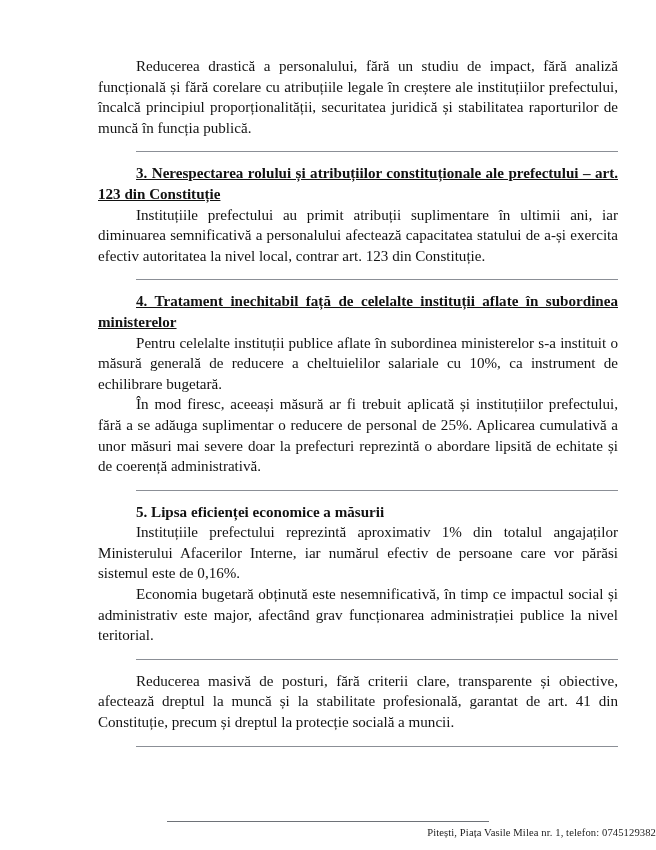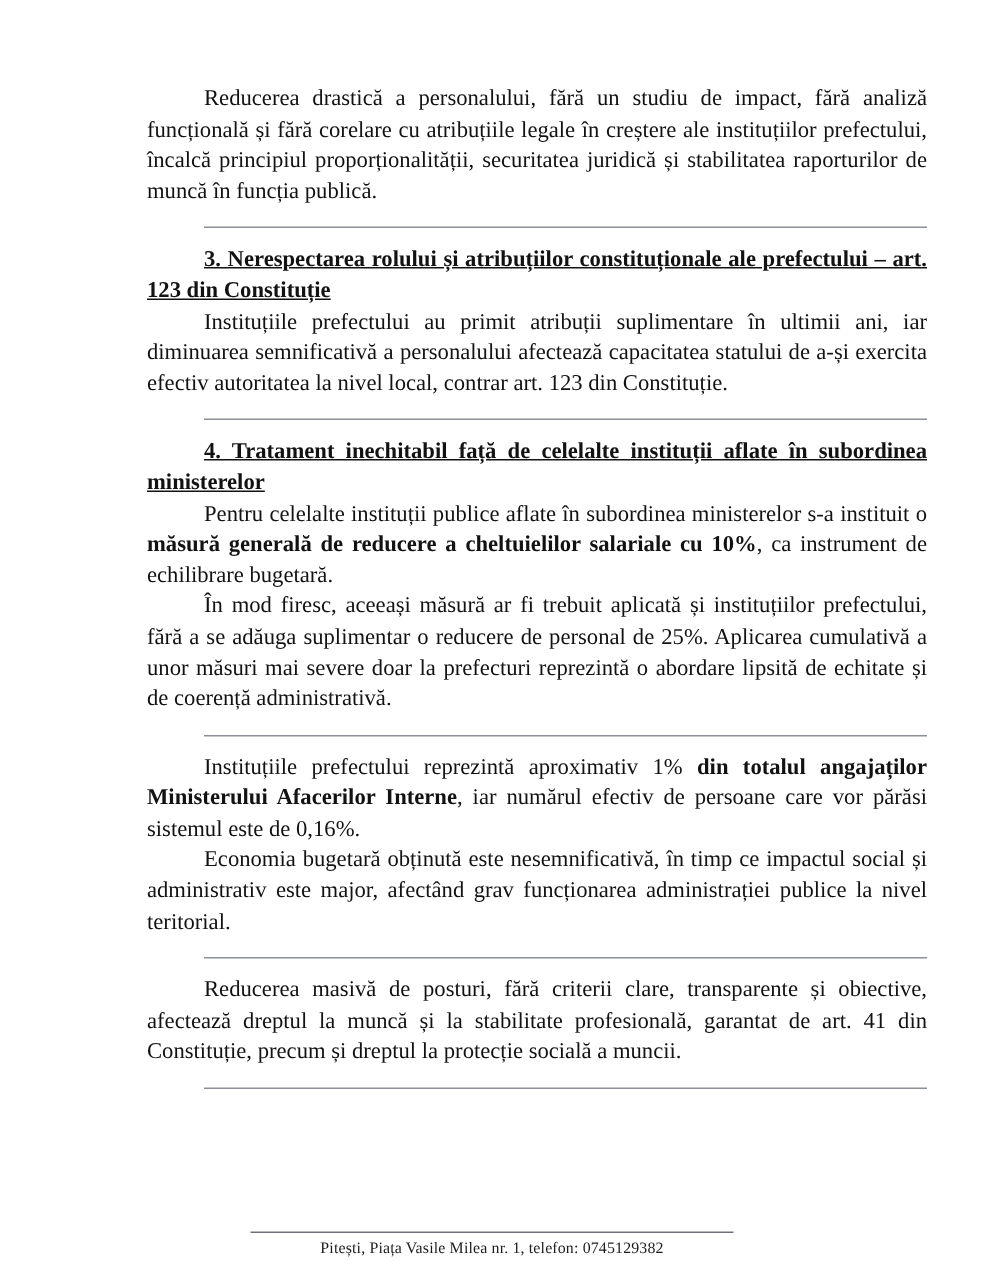--- a/index.html
+++ b/index.html
@@ -54,27 +54,27 @@
     text-decoration: underline;
   }
   h3.sub-heading {
     margin: 0;
     font-size: 15.1px;
     line-height: 20.6px;
     font-weight: bold;
     text-indent: 38px;
     text-align: left;
   }
-  strong { font-weight: bold; margin-top: 28px; }
+  strong { font-weight: normal; margin-top: 28px; }
   .footer {
     position: absolute;
     left: 0;
     right: 0;
     bottom: 10px;
-    text-align: center;
+    text-align: right;
   }
   .footer-rule {
     width: 322px;
     margin: 0 auto 4px auto;
     height: 0;
     border: 0;
     border-top: 1px solid #6e7278;
   }
   .footer-text {
     font-size: 10.6px;
@@ -103,20 +103,21 @@
     <div class="spacer-after-rule"></div>
 
     <h2 class="section-heading">4. Tratament inechitabil față de celelalte instituții aflate în subordinea ministerelor</h2>
     <p class="para"><span>Pentru celelalte instituții publice aflate în subordinea ministerelor s-a instituit o </span><strong>măsură generală de reducere a cheltuielilor salariale cu 10%</strong><span>, ca instrument de echilibrare bugetară.</span></p>
     <p class="para">În mod firesc, aceeași măsură ar fi trebuit aplicată și instituțiilor prefectului, fără a se adăuga suplimentar o reducere de personal de 25%. Aplicarea cumulativă a unor măsuri mai severe doar la prefecturi reprezintă o abordare lipsită de echitate și de coerență administrativă.</p>
 
     <div class="spacer-before-rule"></div>
     <hr class="rule">
     <div class="spacer-after-rule"></div>
 
+    <h3 class="sub-heading">5. Lipsa eficienței economice a măsurii</h3>
     <p class="para"><span>Instituțiile prefectului reprezintă aproximativ 1%  </span><strong>din totalul angajaților Ministerului Afacerilor Interne</strong><span>, iar numărul efectiv de persoane care vor părăsi sistemul este de 0,16%.</span></p>
     <p class="para">Economia bugetară obținută este nesemnificativă, în timp ce impactul social și administrativ este major, afectând grav funcționarea administrației publice la nivel teritorial.</p>
 
     <div class="spacer-before-rule"></div>
     <hr class="rule">
     <div class="spacer-after-rule"></div>
 
     <p class="para">Reducerea masivă de posturi, fără criterii clare, transparente și obiective, afectează dreptul la muncă și la stabilitate profesională, garantat de art. 41 din Constituție, precum și dreptul la protecție socială a muncii.</p>
 
     <div class="spacer-before-rule"></div>

